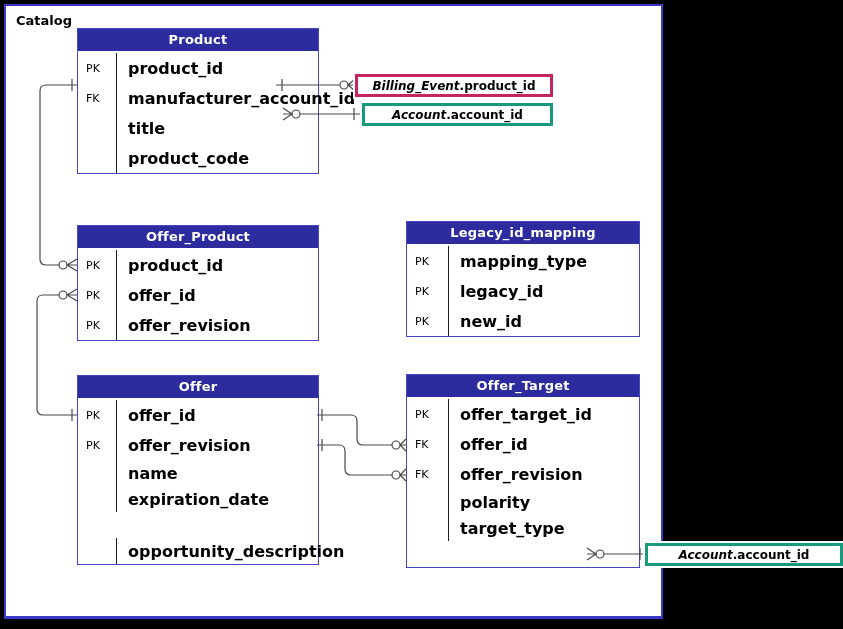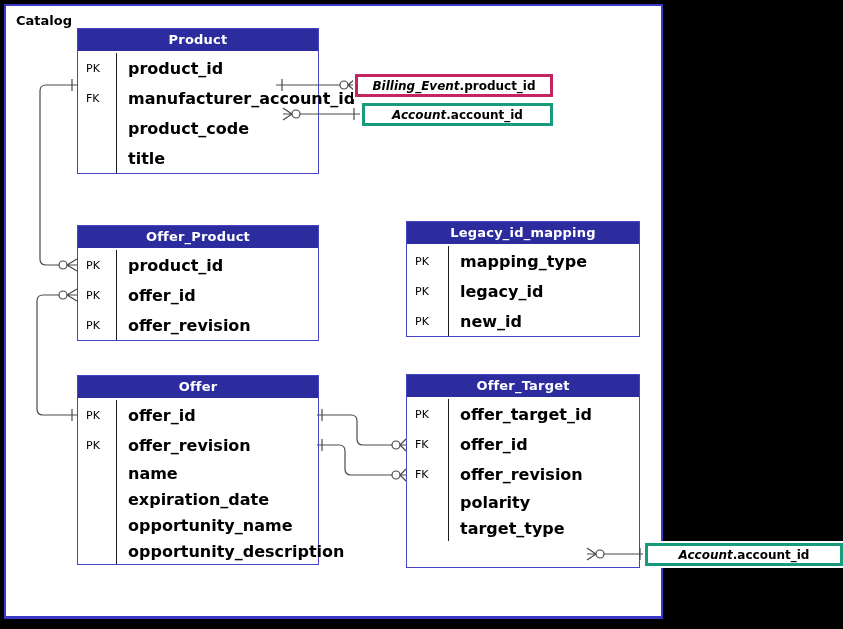--- a/index.html
+++ b/index.html
@@ -56,25 +56,25 @@
         <div class="erow" style="height: 30px;">
           <div class="ekey" style="width: 38px;">PK</div>
           <div class="efield">product_id</div>
         </div>
         <div class="erow" style="height: 30px;">
           <div class="ekey" style="width: 38px;">FK</div>
           <div class="efield">manufacturer_account_id</div>
         </div>
         <div class="erow" style="height: 30px;">
           <div class="ekey" style="width: 38px;"></div>
+          <div class="efield">title</div>
+        </div>
+        <div class="erow" style="height: 30px;">
+          <div class="ekey" style="width: 38px;"></div>
           <div class="efield">product_code</div>
-        </div>
-        <div class="erow" style="height: 30px;">
-          <div class="ekey" style="width: 38px;"></div>
-          <div class="efield">title</div>
         </div>
       </div>
       <div class="entity" style="left: 77px; top: 225px; width: 240px;">
         <div class="entity-title">Offer_Product</div>
         <div class="erow" style="height: 30px;">
           <div class="ekey" style="width: 38px;">PK</div>
           <div class="efield">product_id</div>
         </div>
         <div class="erow" style="height: 30px;">
           <div class="ekey" style="width: 38px;">PK</div>
@@ -113,21 +113,20 @@
         <div class="erow" style="height: 26px;">
           <div class="ekey" style="width: 38px;"></div>
           <div class="efield">name</div>
         </div>
         <div class="erow" style="height: 26px;">
           <div class="ekey" style="width: 38px;"></div>
           <div class="efield">expiration_date</div>
         </div>
         <div class="erow" style="height: 26px;">
           <div class="ekey" style="width: 38px;"></div>
-          <div class="efield">opportunity_name</div>
         </div>
         <div class="erow" style="height: 26px;">
           <div class="ekey" style="width: 38px;"></div>
           <div class="efield">opportunity_description</div>
         </div>
       </div>
       <div class="entity" style="left: 406px; top: 374px; width: 232px;">
         <div class="entity-title">Offer_Target</div>
         <div class="erow" style="height: 30px;">
           <div class="ekey" style="width: 41px;">PK</div>

